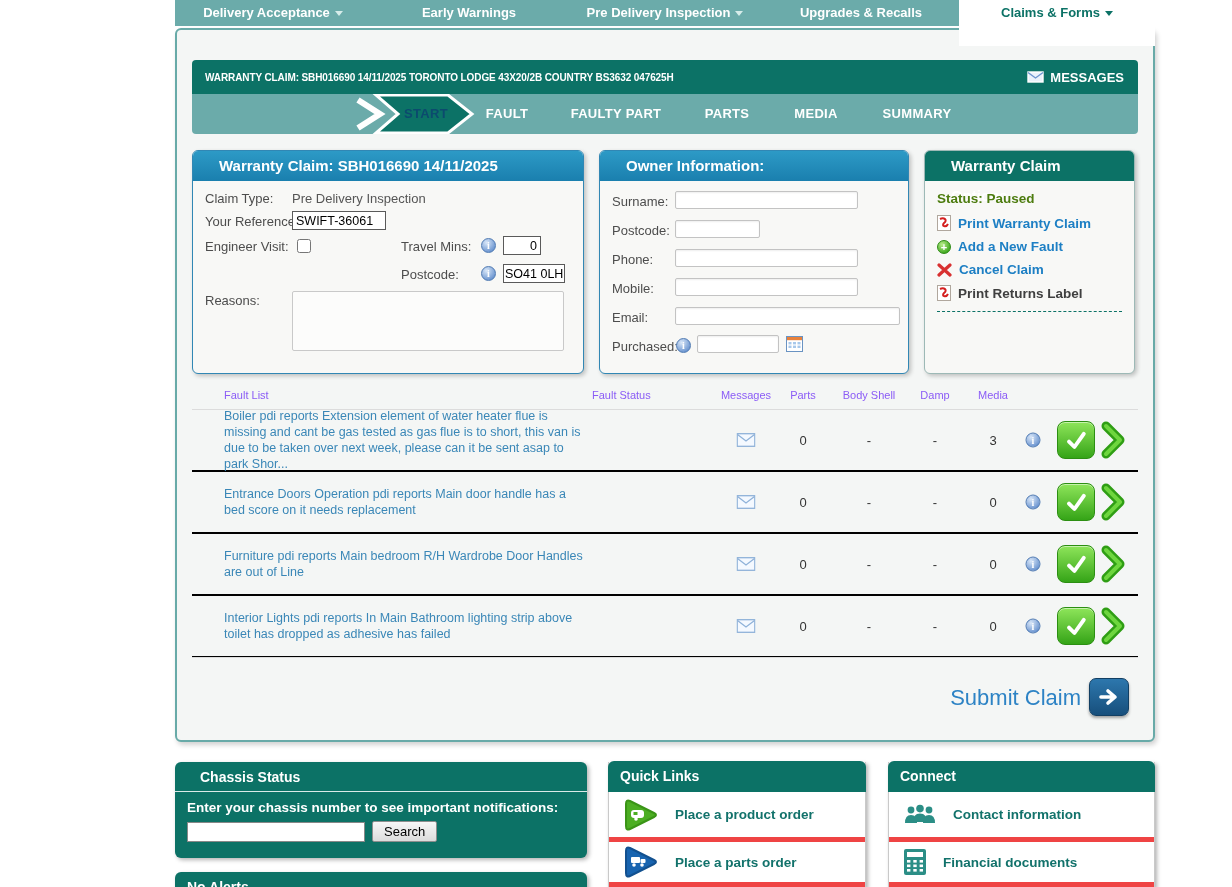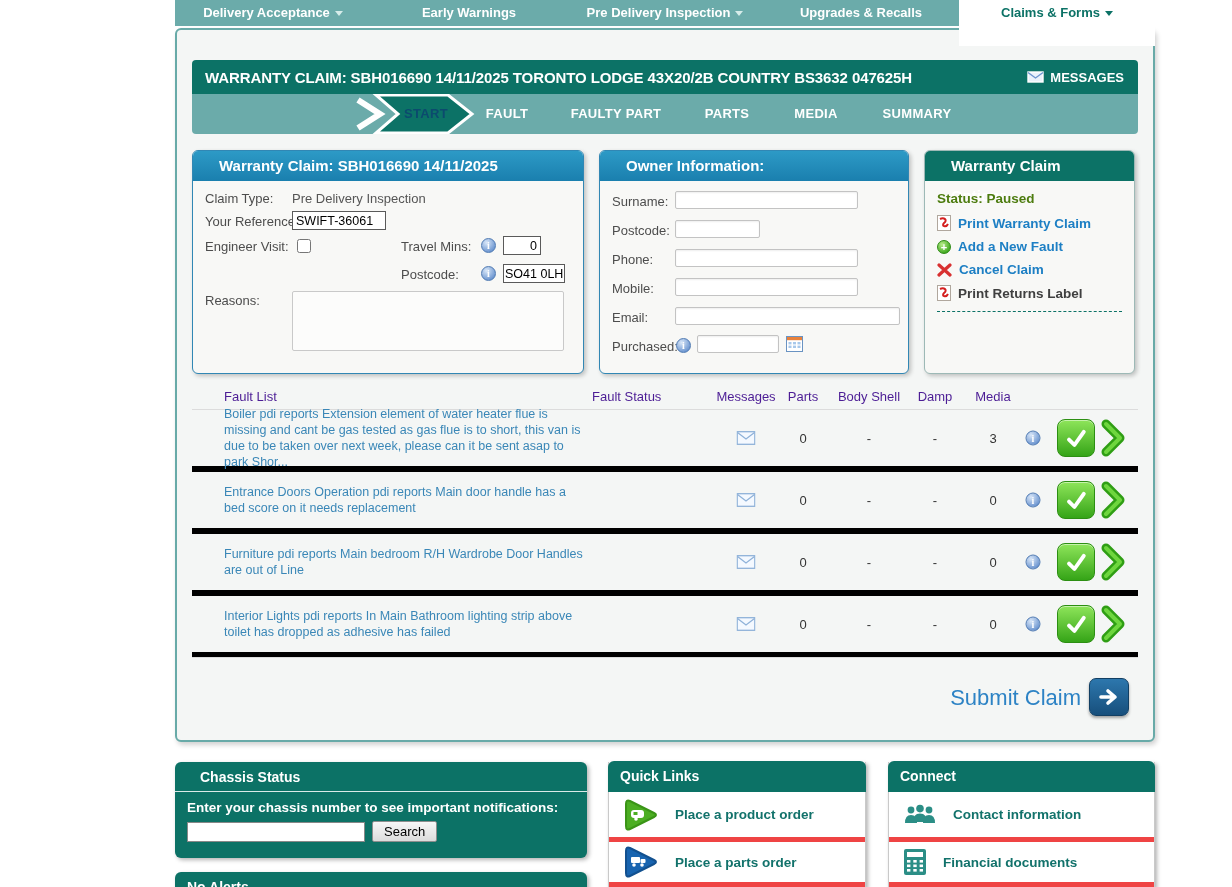--- a/index.html
+++ b/index.html
@@ -11,21 +11,21 @@
   .topnav { position:absolute; left:175px; top:0; width:980px; height:26px; background:#6babaa; display:flex; z-index:5; }
   .topnav-item { flex:1; text-align:center; line-height:26px; color:#fff; font-weight:bold; font-size:13px; cursor:pointer; white-space:nowrap; }
   .topnav-item.active { background:#fff; color:#0c7266; height:46px; position:relative; z-index:6; }
   .caret { display:inline-block; width:0; height:0; border-left:4px solid transparent; border-right:4px solid transparent; border-top:5px solid #d6ecea; margin-left:5px; vertical-align:middle; }
   .topnav-item.active .caret { border-top-color:#0c7266; }
 
   
   .container { position:absolute; left:175px; top:28px; width:980px; height:714px; background:#f4f6f5; border:2px solid #68aaa8; border-radius:6px; box-shadow:2px 3px 5px rgba(0,0,0,.18); }
 
   .claim-bar { position:absolute; left:15px; top:30px; width:946px; height:34px; background:#0c7266; border-radius:4px 4px 0 0; color:#fff; display:flex; align-items:center; }
-  .claim-bar-title { font-size:15px; font-weight:bold; padding-left:13px; letter-spacing:-0.1px; }
+  .claim-bar-title { font-size:10px; font-weight:bold; padding-left:13px; letter-spacing:-0.1px; }
   .claim-bar-msg { margin-left:auto; padding-right:14px; display:flex; align-items:center; gap:6px; font-size:13px; font-weight:bold; cursor:pointer; }
 
   .progress { position:absolute; left:15px; top:64px; width:946px; height:40px; background:#6babaa; border-radius:0 0 4px 4px; }
   .progress .step { position:absolute; top:12px; transform:translateX(-50%); color:#fff; font-weight:bold; font-size:13px; letter-spacing:.3px; cursor:pointer; white-space:nowrap; }
   .progress .step-start { color:#0c4a6e; }
 
   
   .panel { position:absolute; top:120px; height:224px; background:#f8f8f6; border:1px solid #3187b4; border-radius:6px; box-shadow:2px 2px 4px rgba(0,0,0,.22); }
   .panel-header { height:30px; line-height:30px; background:linear-gradient(#2d9ac6,#1a7fae); color:#fff; font-weight:bold; font-size:15px; padding:0 26px; border-radius:5px 5px 0 0; }
   .panel-body { position:relative; height:193px; font-size:13px; color:#4d4d4d; }
@@ -45,24 +45,24 @@
   
   .opt-body { padding:10px 12px; }
   .opt-status { font-weight:bold; color:#4d7c0f; font-size:13.5px; margin-bottom:9px; }
   .opt-link { display:flex; align-items:center; gap:7px; margin:8px 0; font-weight:bold; font-size:13.5px; color:#1d7fc4; cursor:pointer; }
   .opt-link.disabled { color:#404040; cursor:default; }
   .opt-sep { border-top:1px dashed #0c7266; margin-top:10px; }
   .plus-icon { width:14px; height:14px; border-radius:50%; background:radial-gradient(circle at 35% 30%, #b8ec8a, #3aa51a 80%); border:1px solid #2d8a12; color:#fff; font-weight:bold; font-size:11px; line-height:12px; text-align:center; flex:0 0 14px; }
   .plus-icon::before { content:'+'; }
 
   
-  .fault-header { position:absolute; left:15px; top:356px; width:946px; height:24px; border-bottom:1px solid #dcdcdc; font-size:13px; color:#4c1d95; }
+  .fault-header { position:absolute; left:15px; top:356px; width:946px; height:24px; border-bottom:1px solid #dcdcdc; font-size:11px; color:#8b5cf6; }
   .fault-header span { position:absolute; top:3px; }
   .fh-center { transform:translateX(-50%); }
-  .fault-row { position:absolute; left:15px; width:946px; height:62px; border-bottom:6px solid #000000; }
+  .fault-row { position:absolute; left:15px; width:946px; height:62px; border-bottom:2px solid #000000; }
   .fault-text { position:absolute; left:32px; top:50%; transform:translateY(-50%); width:360px; font-size:12.5px; line-height:1.28; color:#3a87b7; cursor:pointer; }
   .fcell { position:absolute; top:50%; transform:translate(-50%,-50%); font-size:13px; color:#333; }
   .ficon { position:absolute; top:50%; transform:translate(-50%,-50%); }
   .check-btn { position:absolute; left:865px; top:50%; transform:translateY(-50%); width:38px; height:38px; border-radius:8px; background:linear-gradient(#8ee55a,#35a417); border:1px solid #2c8f12; box-shadow:inset 0 1px 0 rgba(255,255,255,.5); cursor:pointer; display:flex; align-items:center; justify-content:center; }
   .row-arrow { position:absolute; left:908px; top:50%; transform:translateY(-50%); cursor:pointer; }
 
   
   .submit-sep { position:absolute; left:15px; top:627px; width:946px; border-top:1px solid #dcdcdc; }
   .submit-label { position:absolute; right:72px; top:655px; font-size:22px; color:#2d83c5; cursor:pointer; }
   .submit-btn { position:absolute; right:24px; top:648px; width:40px; height:38px; border-radius:7px; background:linear-gradient(#2d77ad,#174f7c); border:1px solid #123f63; box-shadow:0 2px 3px rgba(0,0,0,.35); cursor:pointer; display:flex; align-items:center; justify-content:center; }

